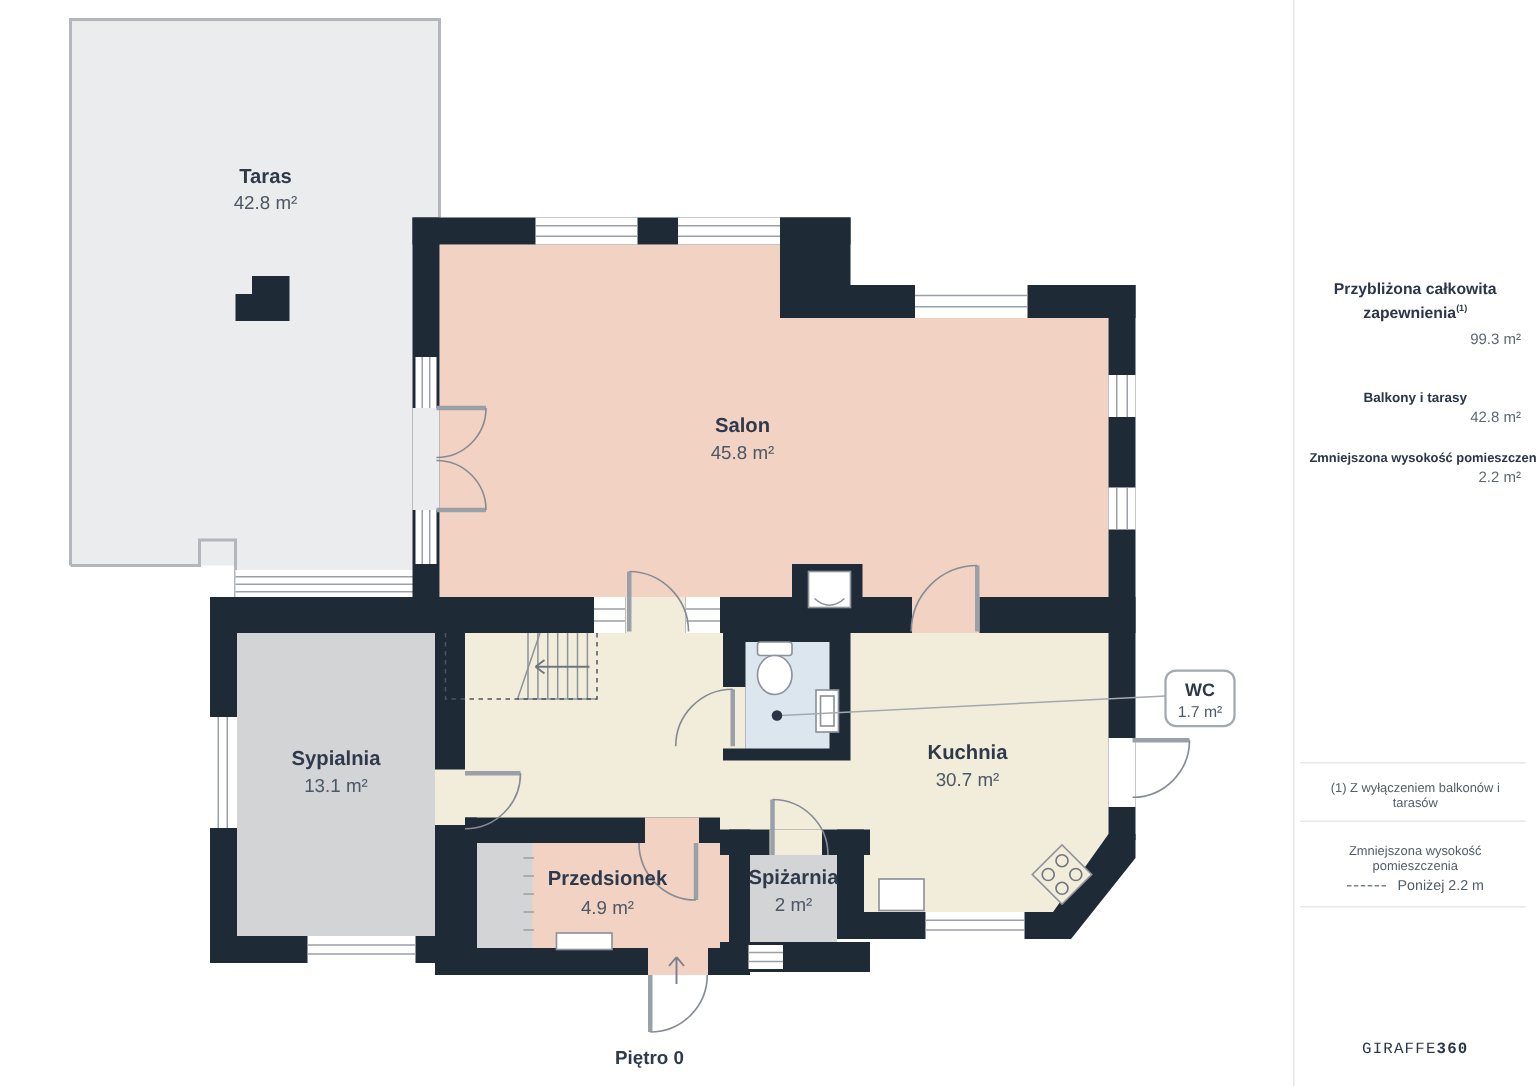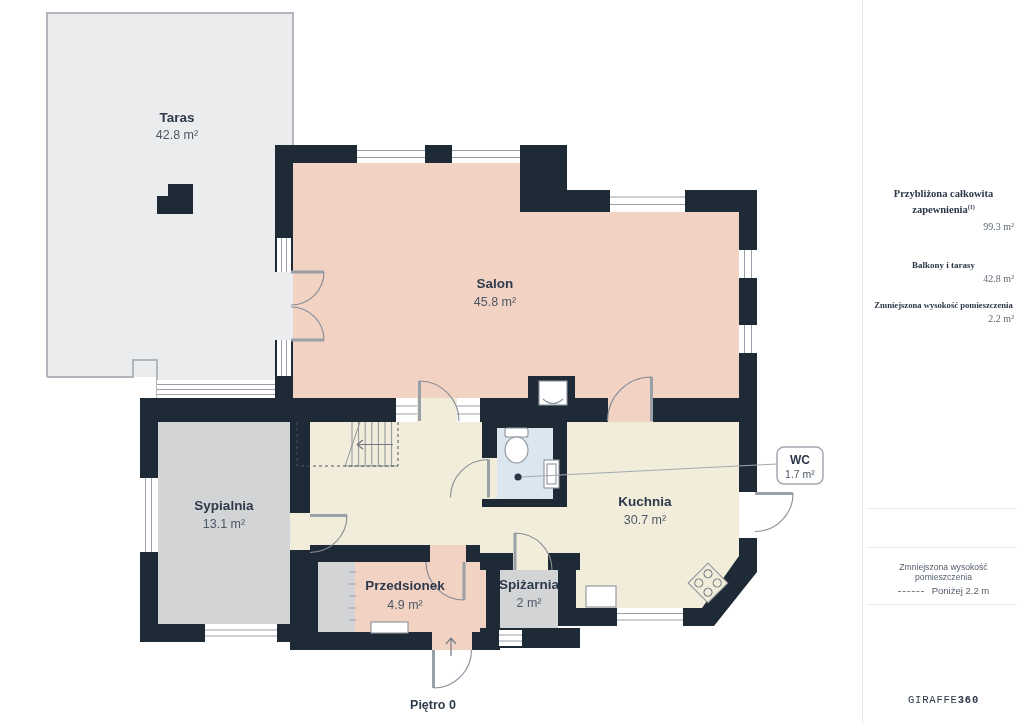--- a/index.html
+++ b/index.html
@@ -244,34 +244,35 @@
   <text class="rn" x="405" y="590">Przedsionek</text>
   <text class="ra" x="405" y="609">4.9 m²</text>
   <text class="rn" x="529" y="589">Spiżarnia</text>
   <text class="ra" x="529" y="607">2 m²</text>
 
   <text class="floorlbl" x="433" y="709">Piętro 0</text>
 </svg>
 
 <div class="sidebar">
 
-  <div class="sec" style="top:186px;font-family:Liberation Serif, serif;">
+  <div class="sec" style="top:186px;">
     <div class="stat-title">
       <span>Przybliżona całkowita</span><br>
       <span>zapewnienia</span><sup>(1)</sup>
     </div>
     <div class="stat-value">99.3 m²</div>
     <div class="stat-sub">Balkony i tarasy</div>
     <div class="stat-value">42.8 m²</div>
     <div class="stat-sub2">Zmniejszona wysokość pomieszczenia</div>
     <div class="stat-value">2.2 m²</div>
   </div>
 
   <div class="divider" style="top:508px;"></div>
 
+  <div class="sec small-gray" style="top:520px;">(1) Z wyłączeniem balkonów i tarasów</div>
 
   <div class="divider" style="top:547px;"></div>
 
   <div class="sec small-gray" style="top:562px;">Zmniejszona wysokość pomieszczenia</div>
   <div class="sec legend-row" style="top:585px;">
     <span class="dash-swatch"></span><span>Poniżej 2.2 m</span>
   </div>
 
   <div class="divider" style="top:604px;"></div>
 

